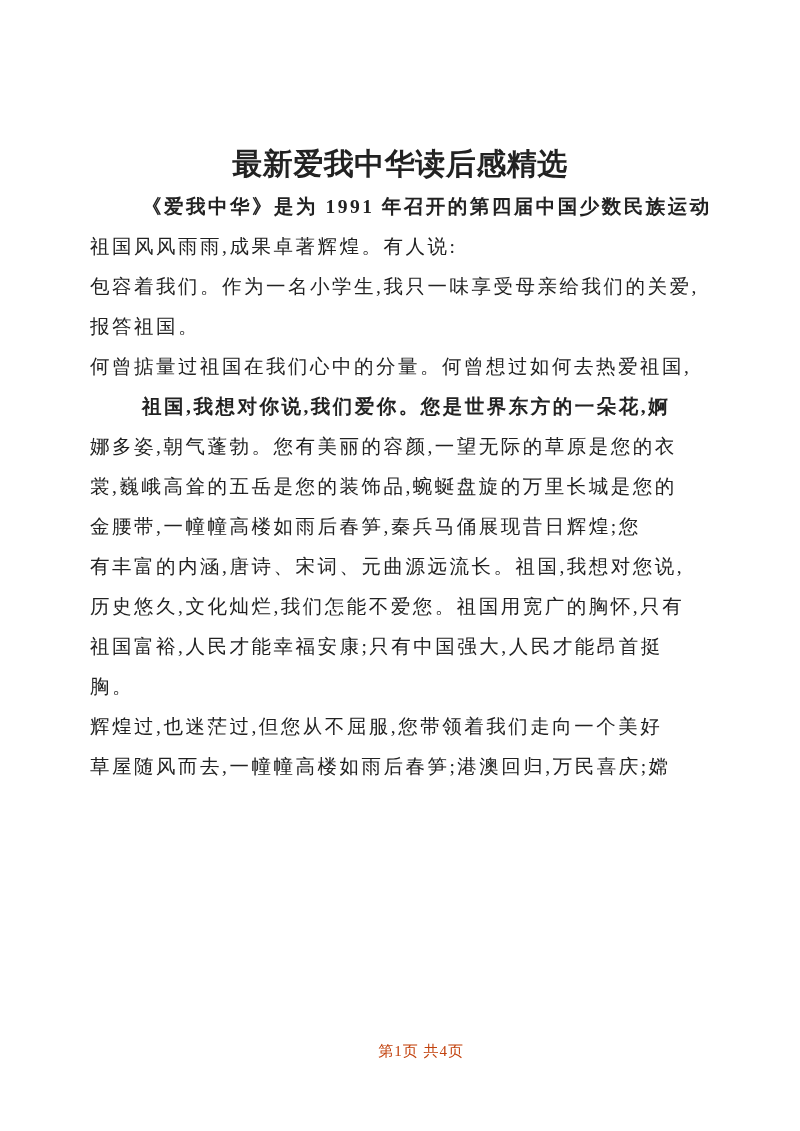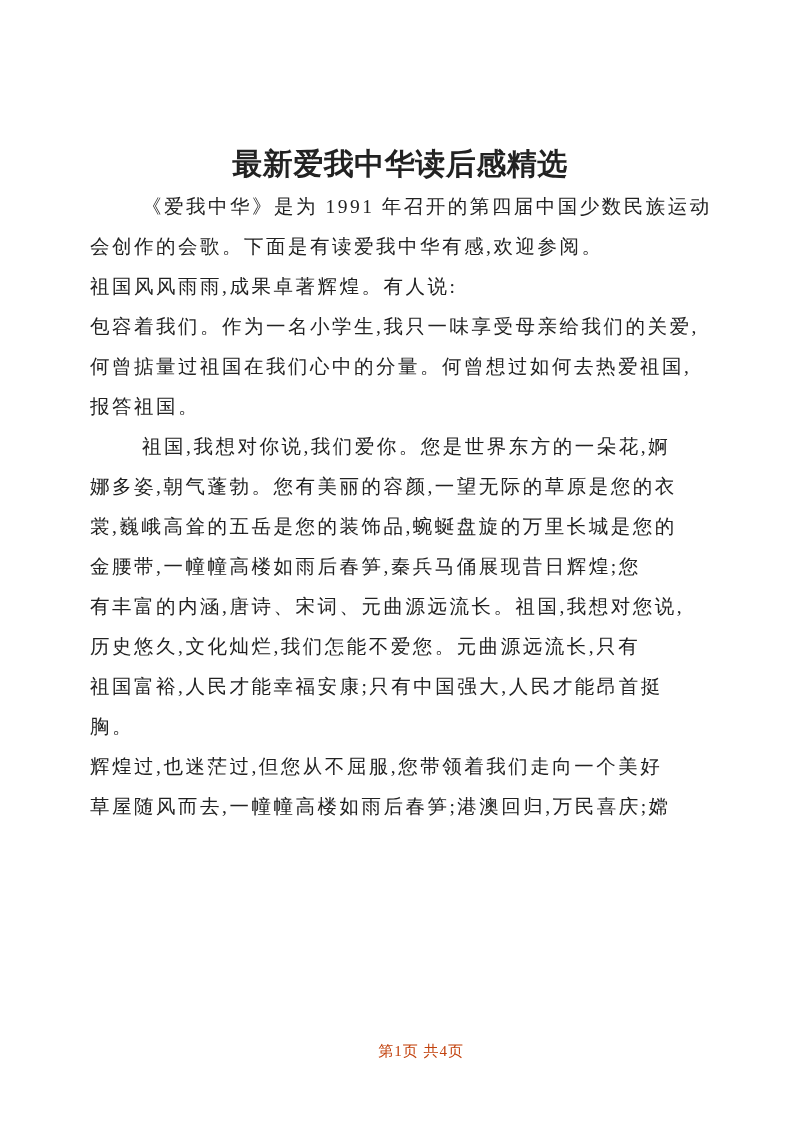--- a/index.html
+++ b/index.html
@@ -37,20 +37,21 @@
     line-height: 40px;
     font-size: 19.5px;
     letter-spacing: 2.5px;
     white-space: nowrap;
     overflow: hidden;
     text-align: justify;
     text-justify: inter-character;
   }
   .line.indent {
     padding-left: 52px;
+    font-weight: bold;
   }
   .footer {
     position: absolute;
     left: 0;
     top: 1040px;
     width: 100%;
     height: 22px;
     line-height: 22px;
     text-align: center;
     padding-left: 42px;
@@ -61,31 +62,30 @@
   }
 </style>
 </head>
 <body>
 
 <div class="page">
   <div class="content">
     <div class="doc-title">最新爱我中华读后感精选</div>
     <div id="body-lines">
         <div class="line indent">《爱我中华》是为 1991 年召开的第四届中国少数民族运动</div>
-        <div class="line">会创作的会歌。下面是有读爱我中华有感,欢迎参阅。</div>
         <div class="line">祖国风风雨雨,成果卓著辉煌。有人说:</div>
         <div class="line">包容着我们。作为一名小学生,我只一味享受母亲给我们的关爱,</div>
+        <div class="line">报答祖国。</div>
         <div class="line">何曾掂量过祖国在我们心中的分量。何曾想过如何去热爱祖国,</div>
-        <div class="line">报答祖国。</div>
         <div class="line indent">祖国,我想对你说,我们爱你。您是世界东方的一朵花,婀</div>
         <div class="line">娜多姿,朝气蓬勃。您有美丽的容颜,一望无际的草原是您的衣</div>
         <div class="line">裳,巍峨高耸的五岳是您的装饰品,蜿蜒盘旋的万里长城是您的</div>
         <div class="line">金腰带,一幢幢高楼如雨后春笋,秦兵马俑展现昔日辉煌;您</div>
         <div class="line">有丰富的内涵,唐诗、宋词、元曲源远流长。祖国,我想对您说,</div>
-        <div class="line">历史悠久,文化灿烂,我们怎能不爱您。元曲源远流长,只有</div>
+        <div class="line">历史悠久,文化灿烂,我们怎能不爱您。祖国用宽广的胸怀,只有</div>
         <div class="line">祖国富裕,人民才能幸福安康;只有中国强大,人民才能昂首挺</div>
         <div class="line">胸。</div>
         <div class="line">辉煌过,也迷茫过,但您从不屈服,您带领着我们走向一个美好</div>
         <div class="line">草屋随风而去,一幢幢高楼如雨后春笋;港澳回归,万民喜庆;嫦</div>
       </div>
   </div>
   <div class="footer">
     <span>第1页 共4页</span>
   </div>
 </div>

